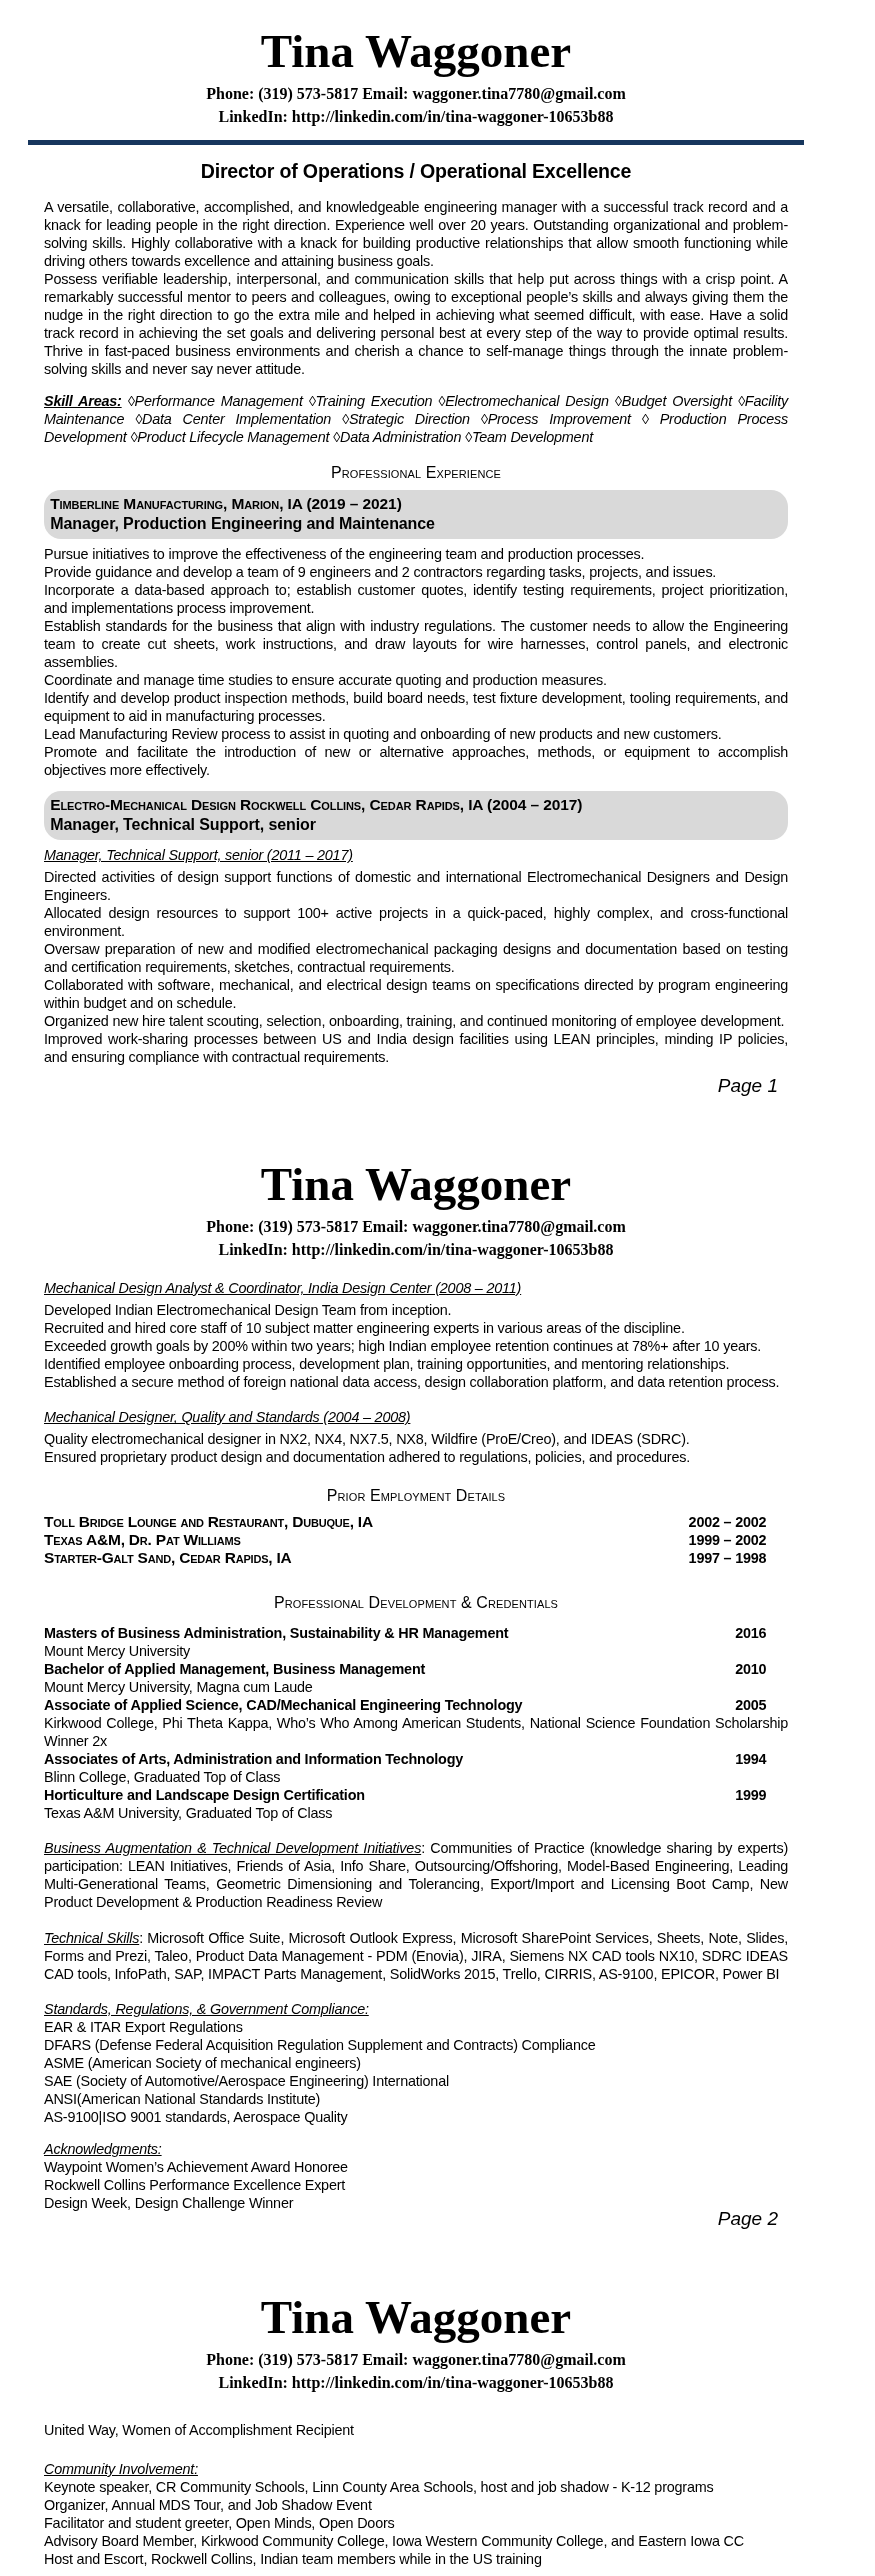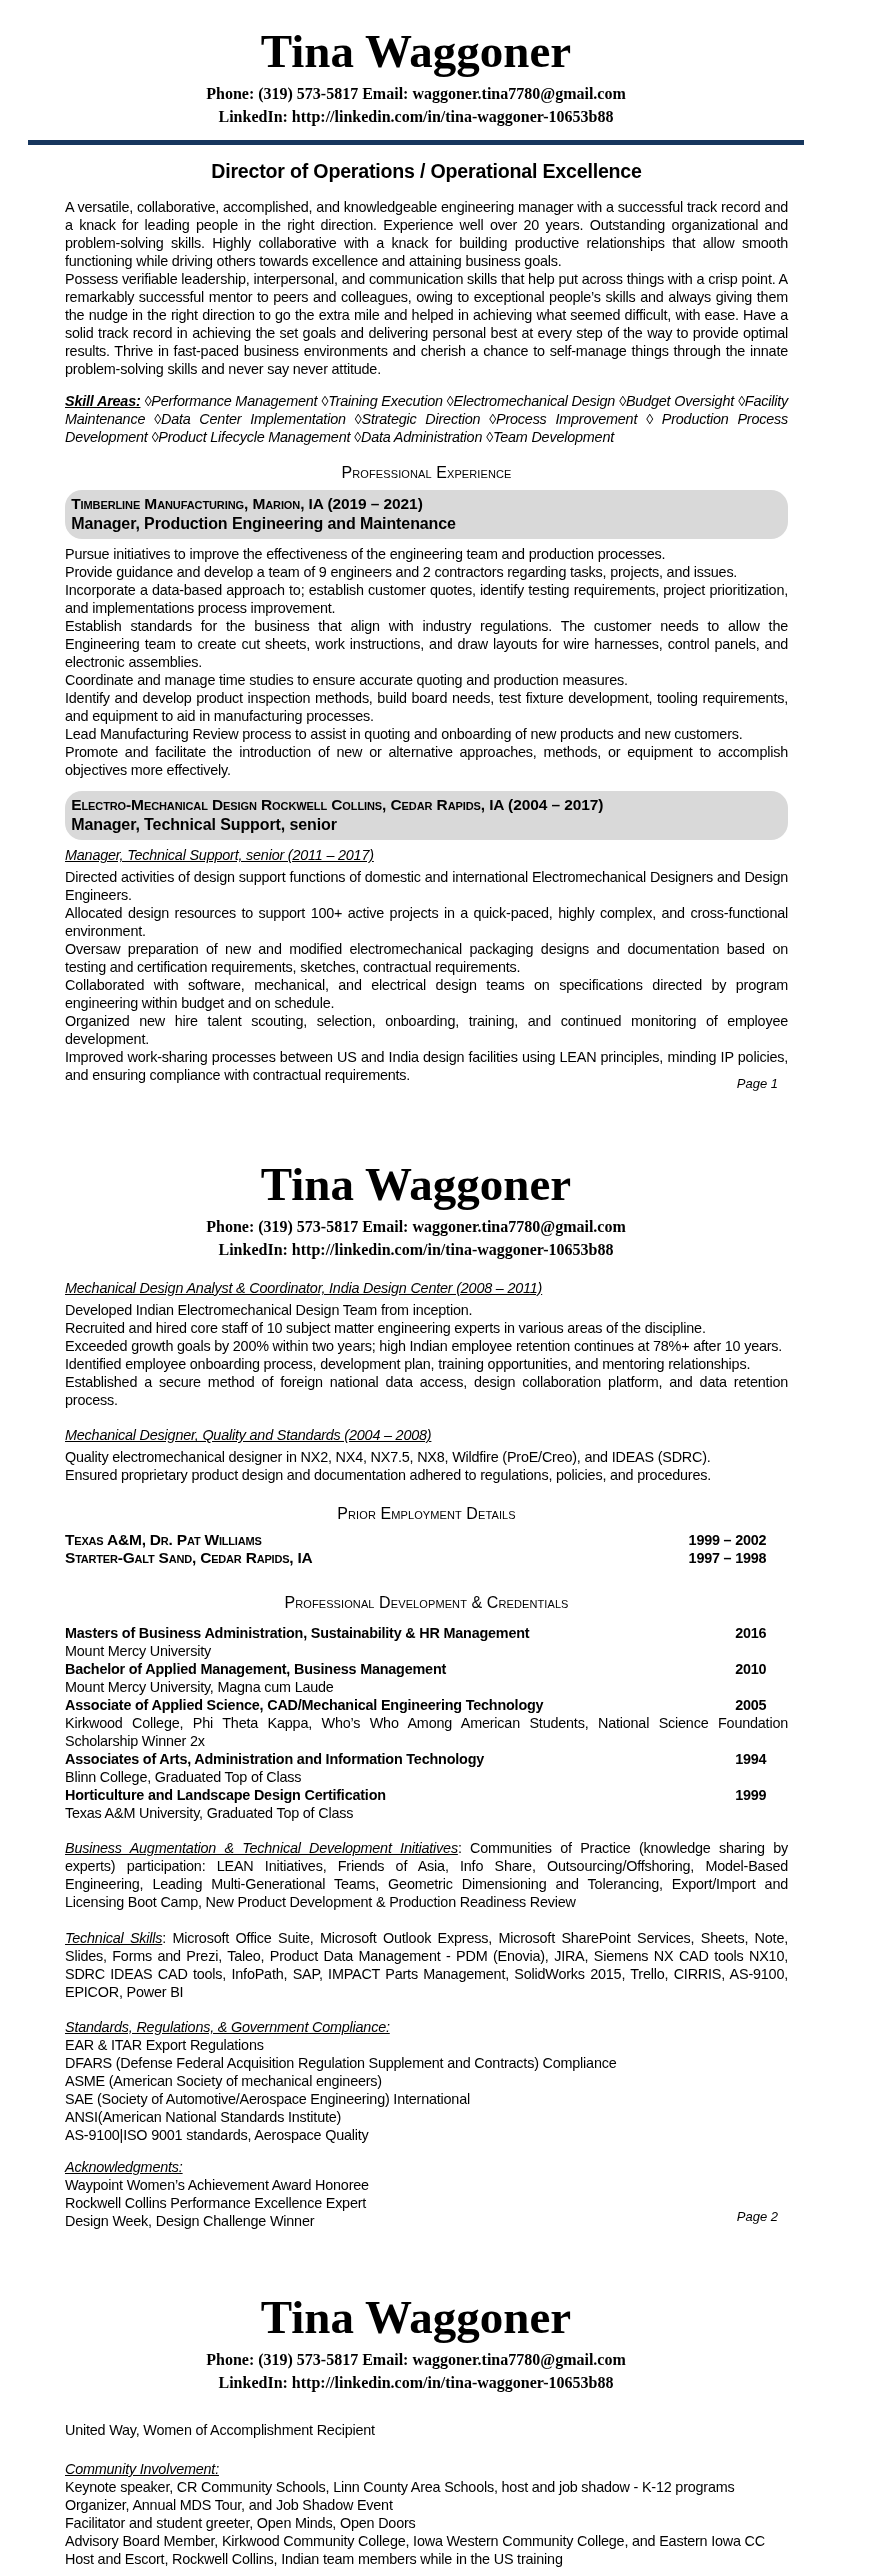--- a/index.html
+++ b/index.html
@@ -1,18 +1,18 @@
 <!DOCTYPE html>
 <html style="font-size:8.2px"><head>
 <meta charset="utf-8">
 <style>
   html,body { margin:0; padding:0; background:#ffffff; }
   body { width:876px; font-family:"Liberation Sans", sans-serif; color:#000; }
   .page { position:relative; width:832px; height:1133px; background:#fff; overflow:hidden; }
-  .content { padding:0 44px;margin-left:21px; }
+  .content { padding:0 44px; }
 
   .doc-header { text-align:center; padding-top:25px; font-family:"Liberation Serif", serif; font-weight:bold; }
   .name { font-size:47px; line-height:1.12; }
   .contact { font-size:16px; line-height:1.42; }
   .contact.first { margin-top:5.2px; }
 
   .rule { height:5.2px; background:#17365d; margin:11.3px 28px 0 28px; }
 
   .doc-title { font-weight:bold; font-size:19.6px; text-align:center; margin-top:15.5px; letter-spacing:-0.2px; }
 
@@ -29,21 +29,21 @@
   .role { font-weight:bold; font-size:16px; letter-spacing:-0.1px; }
   .subrole { font-style:italic; text-decoration:underline; }
 
   .flex-row { display:flex; justify-content:space-between; align-items:baseline; }
   .emp-left { font-variant:small-caps; font-weight:bold; font-size:15.5px; }
   .emp-right { font-weight:bold; padding-right:21.6px; white-space:nowrap; }
   .edu-degree { font-weight:bold; }
   .edu-year { font-weight:bold; padding-right:21.6px; white-space:nowrap; }
   .edu-entry { margin:0; }
 
-  .footer { position:absolute; right:54px; bottom:42px; font-style:italic; font-size:13px; }
+  .footer { position:absolute; right:54px; bottom:36px; font-style:italic; font-size:19px; }
 
   .mt8  { margin-top:4.1px; }
   .mt12 { margin-top:6.2px; }
   .mt16 { margin-top:8.2px; }
   .mt22 { margin-top:11.3px; }
   .mt28 { margin-top:14.4px; }
   .mt34 { margin-top:17.5px; }
   .mt40 { margin-top:20.6px; }
   .mt52 { margin-top:27px; }
   p { margin:0; }
@@ -140,20 +140,24 @@
 
         <p class="txt just">Quality electromechanical designer in NX2, NX4, NX7.5, NX8, Wildfire (ProE/Creo), and IDEAS (SDRC).</p>
 
 
         <p class="txt just">Ensured proprietary product design and documentation adhered to regulations, policies, and procedures.</p>
       </div>
 
     <div class="sect-heading txt mt40">Prior Employment Details</div>
     <div class="mt16">
 
+        <div class="flex-row txt">
+          <span class="emp-left">Toll Bridge Lounge and Restaurant, Dubuque, IA</span>
+          <span class="emp-right">2002 – 2002</span>
+        </div>
 
         <div class="flex-row txt">
           <span class="emp-left">Texas A&amp;M, Dr. Pat Williams</span>
           <span class="emp-right">1999 – 2002</span>
         </div>
 
         <div class="flex-row txt">
           <span class="emp-left">Starter-Galt Sand, Cedar Rapids, IA</span>
           <span class="emp-right">1997 – 1998</span>
         </div>

